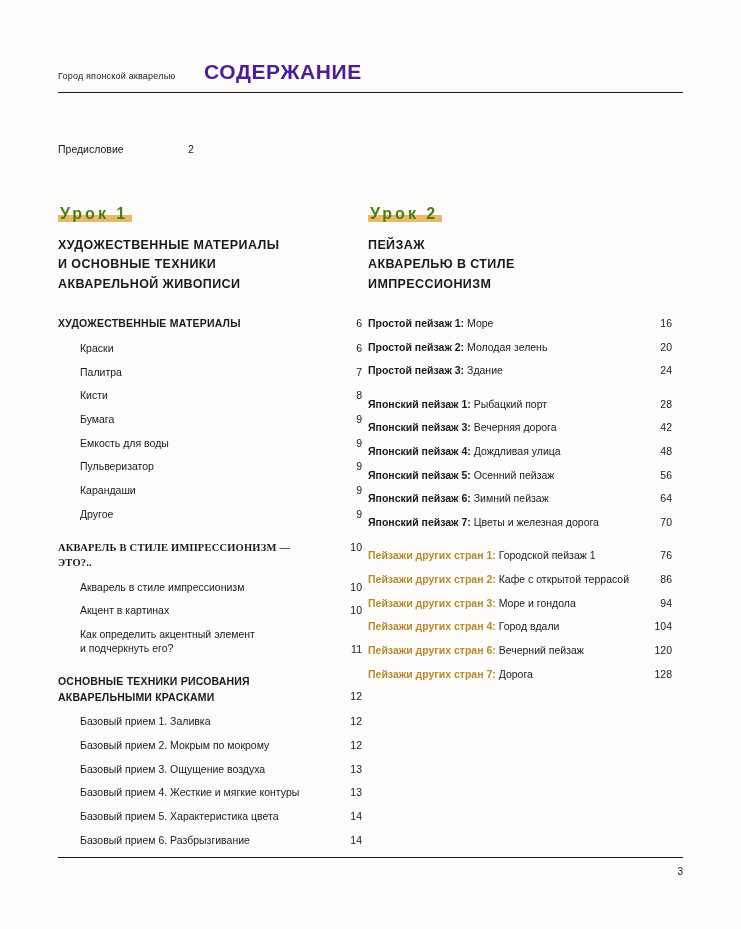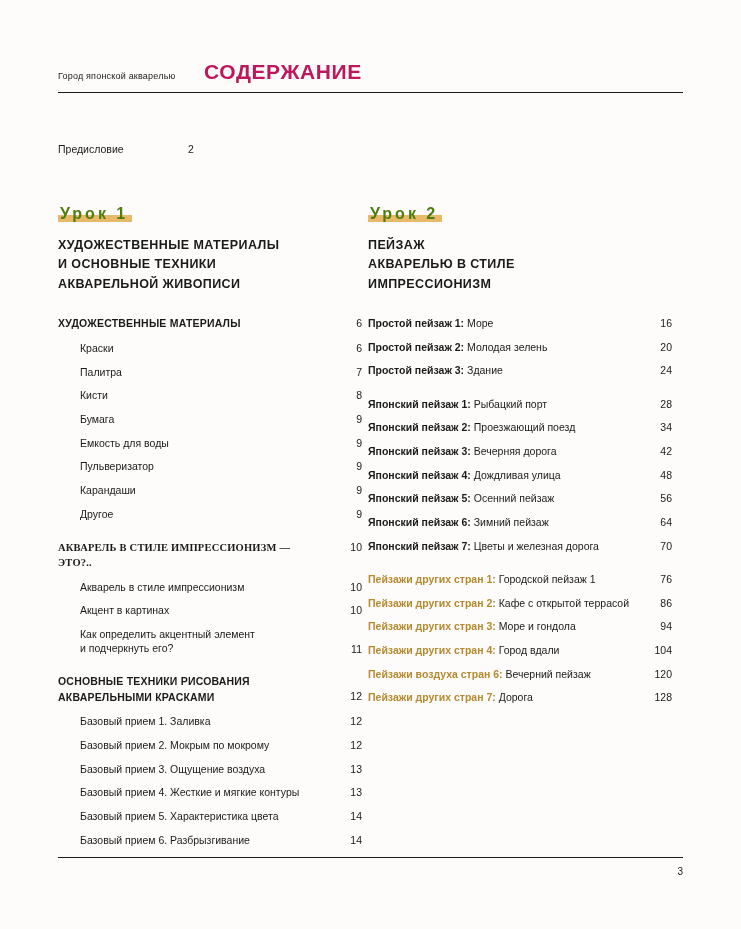--- a/index.html
+++ b/index.html
@@ -41,21 +41,21 @@
     font-size: 9px;
     color: #1a1a1a;
     letter-spacing: 0.2px;
   }
   .page-title {
     position: absolute;
     left: 146px;
     top: 2px;
     font-size: 21px;
     font-weight: bold;
-    color: #be185d;
+    color: #4c1d95;
     letter-spacing: 0.6px;
   }
   
   .preface {
     position: absolute;
     left: 58px;
     top: 143px;
     width: 300px;
     font-size: 10.5px;
     color: #1a1a1a;
@@ -282,24 +282,20 @@
         </div>
         <div class="entry">
           <span class="txt"><span class="lead">Простой пейзаж 3:</span><span class="rest"> Здание</span></span>
           <span class="pg">24</span>
         </div>
         <div class="entry gap">
           <span class="txt"><span class="lead">Японский пейзаж 1:</span><span class="rest"> Рыбацкий порт</span></span>
           <span class="pg">28</span>
         </div>
         <div class="entry">
-          <span class="txt"><span class="lead">Японский пейзаж 2:</span><span class="rest"> Проезжающий поезд</span></span>
-          <span class="pg">34</span>
-        </div>
-        <div class="entry">
           <span class="txt"><span class="lead">Японский пейзаж 3:</span><span class="rest"> Вечерняя дорога</span></span>
           <span class="pg">42</span>
         </div>
         <div class="entry">
           <span class="txt"><span class="lead">Японский пейзаж 4:</span><span class="rest"> Дождливая улица</span></span>
           <span class="pg">48</span>
         </div>
         <div class="entry">
           <span class="txt"><span class="lead">Японский пейзаж 5:</span><span class="rest"> Осенний пейзаж</span></span>
           <span class="pg">56</span>
@@ -322,21 +318,21 @@
         </div>
         <div class="entry">
           <span class="txt"><span class="lead gold">Пейзажи других стран 3:</span><span class="rest"> Море и гондола</span></span>
           <span class="pg">94</span>
         </div>
         <div class="entry">
           <span class="txt"><span class="lead gold">Пейзажи других стран 4:</span><span class="rest"> Город вдали</span></span>
           <span class="pg">104</span>
         </div>
         <div class="entry">
-          <span class="txt"><span class="lead gold">Пейзажи воздуха стран 6:</span><span class="rest"> Вечерний пейзаж</span></span>
+          <span class="txt"><span class="lead gold">Пейзажи других стран 6:</span><span class="rest"> Вечерний пейзаж</span></span>
           <span class="pg">120</span>
         </div>
         <div class="entry">
           <span class="txt"><span class="lead gold">Пейзажи других стран 7:</span><span class="rest"> Дорога</span></span>
           <span class="pg">128</span>
         </div>
       </div>
   </div>
 
   <div class="footer-rule"></div>

